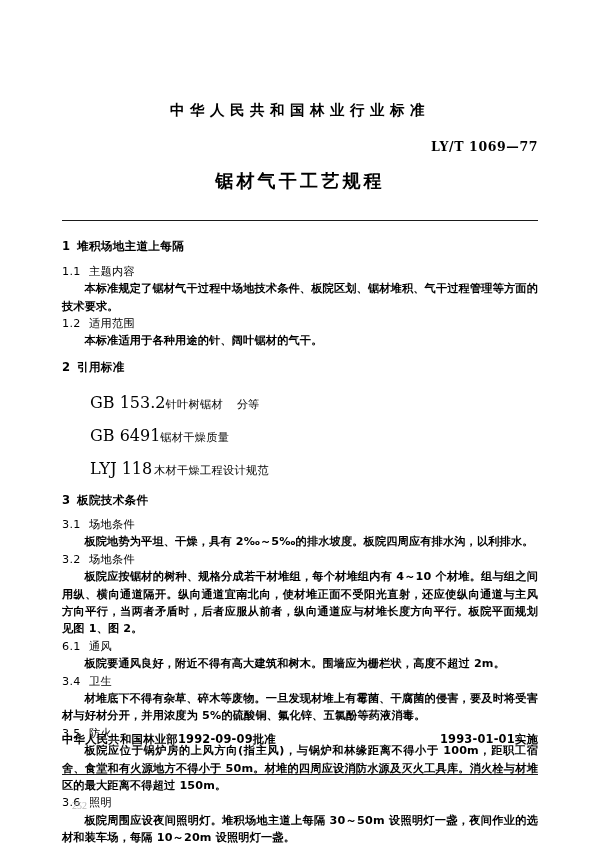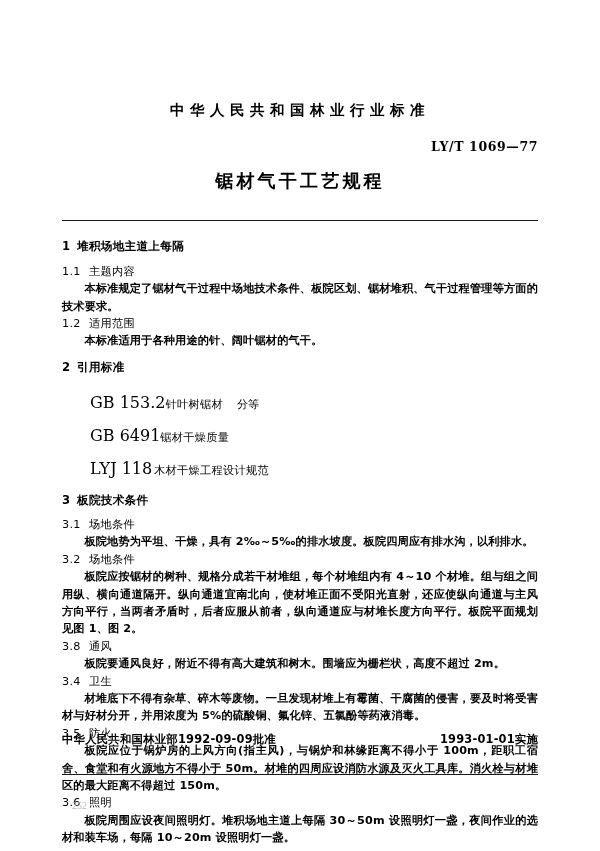--- a/index.html
+++ b/index.html
@@ -214,21 +214,21 @@
       <span class="num">3.1</span><span class="lbl">场地条件</span>
     </div>
     <p class="para">板院地势为平坦、干燥，具有 2‰～5‰的排水坡度。板院四周应有排水沟，以利排水。</p>
 
     <div class="h2">
       <span class="num">3.2</span><span class="lbl">场地条件</span>
     </div>
     <p class="para">板院应按锯材的树种、规格分成若干材堆组，每个材堆组内有 4～10 个材堆。组与组之间用纵、横向通道隔开。纵向通道宜南北向，使材堆正面不受阳光直射，还应使纵向通道与主风方向平行，当两者矛盾时，后者应服从前者，纵向通道应与材堆长度方向平行。板院平面规划见图 1、图 2。</p>
 
     <div class="h2">
-      <span class="num">3.8</span><span class="lbl">通风</span>
+      <span class="num">6.1</span><span class="lbl">通风</span>
     </div>
     <p class="para">板院要通风良好，附近不得有高大建筑和树木。围墙应为栅栏状，高度不超过 2m。</p>
 
     <div class="h2">
       <span class="num">3.4</span><span class="lbl">卫生</span>
     </div>
     <p class="para">材堆底下不得有杂草、碎木等废物。一旦发现材堆上有霉菌、干腐菌的侵害，要及时将受害材与好材分开，并用浓度为 5%的硫酸铜、氟化锌、五氯酚等药液消毒。</p>
 
     <div class="h2">
       <span class="num">3.5</span><span class="lbl">防火</span>

